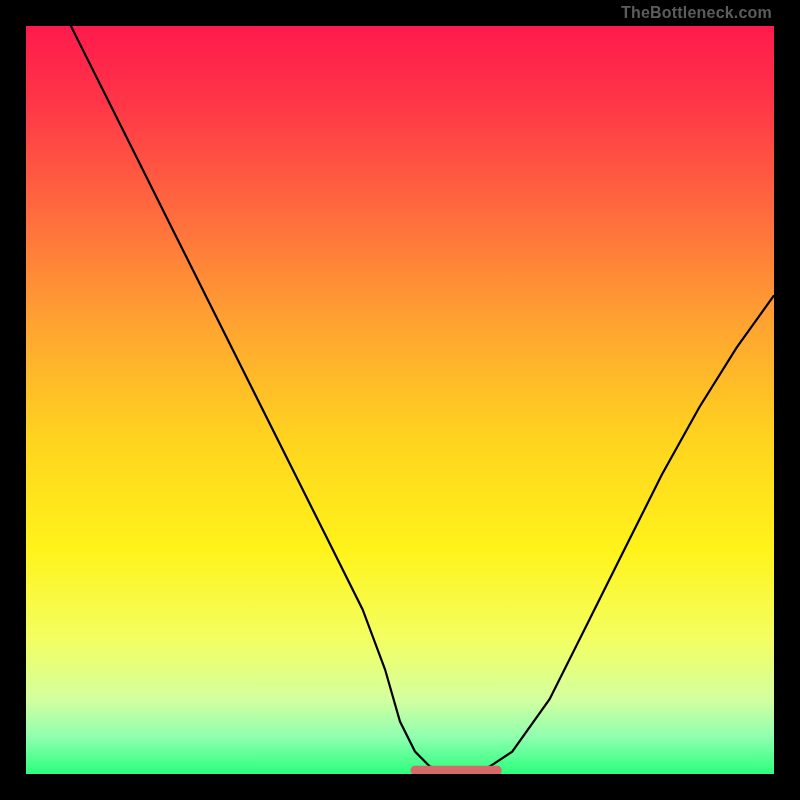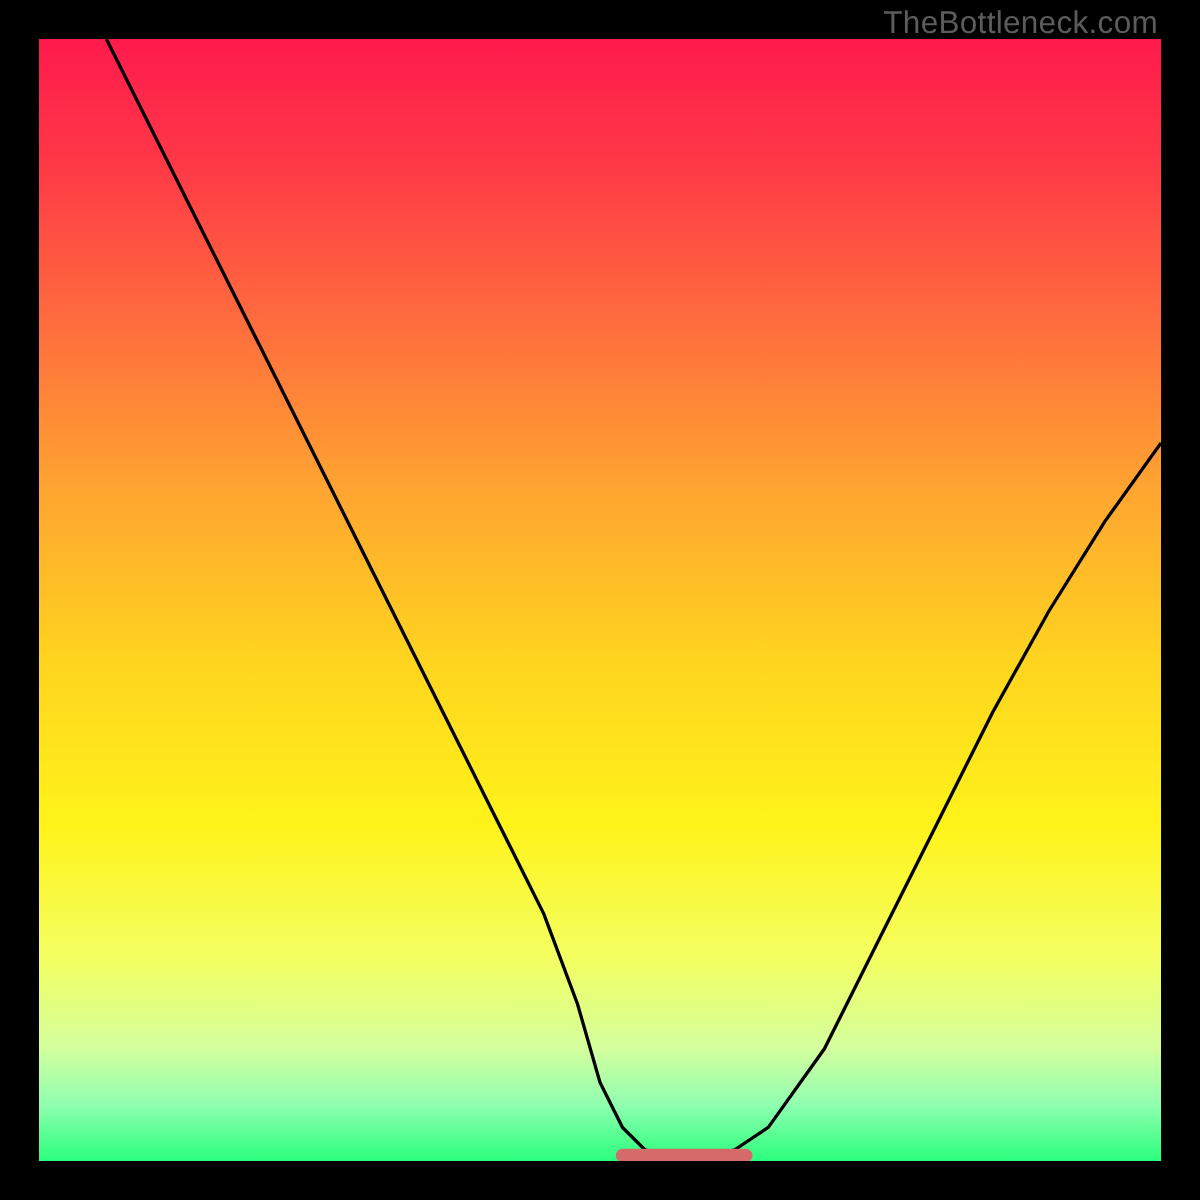--- a/index.html
+++ b/index.html
@@ -24,22 +24,22 @@
     left: 0;
     top: 0;
     width: 748px;
     height: 748px;
   }
   .watermark {
     position: absolute;
     top: 4px;
     right: 28px;
     color: #5c5c5c;
-    font-size: 21px;
-    font-weight: 400;
+    font-size: 16px;
+    font-weight: 700;
     letter-spacing: 0.2px;
     user-select: none;
   }
   svg { display: block; }
 </style>
 </head>
 <body>
 
 <div class="frame">
   <svg class="plot-area" viewBox="0 0 748 748" preserveAspectRatio="none">

